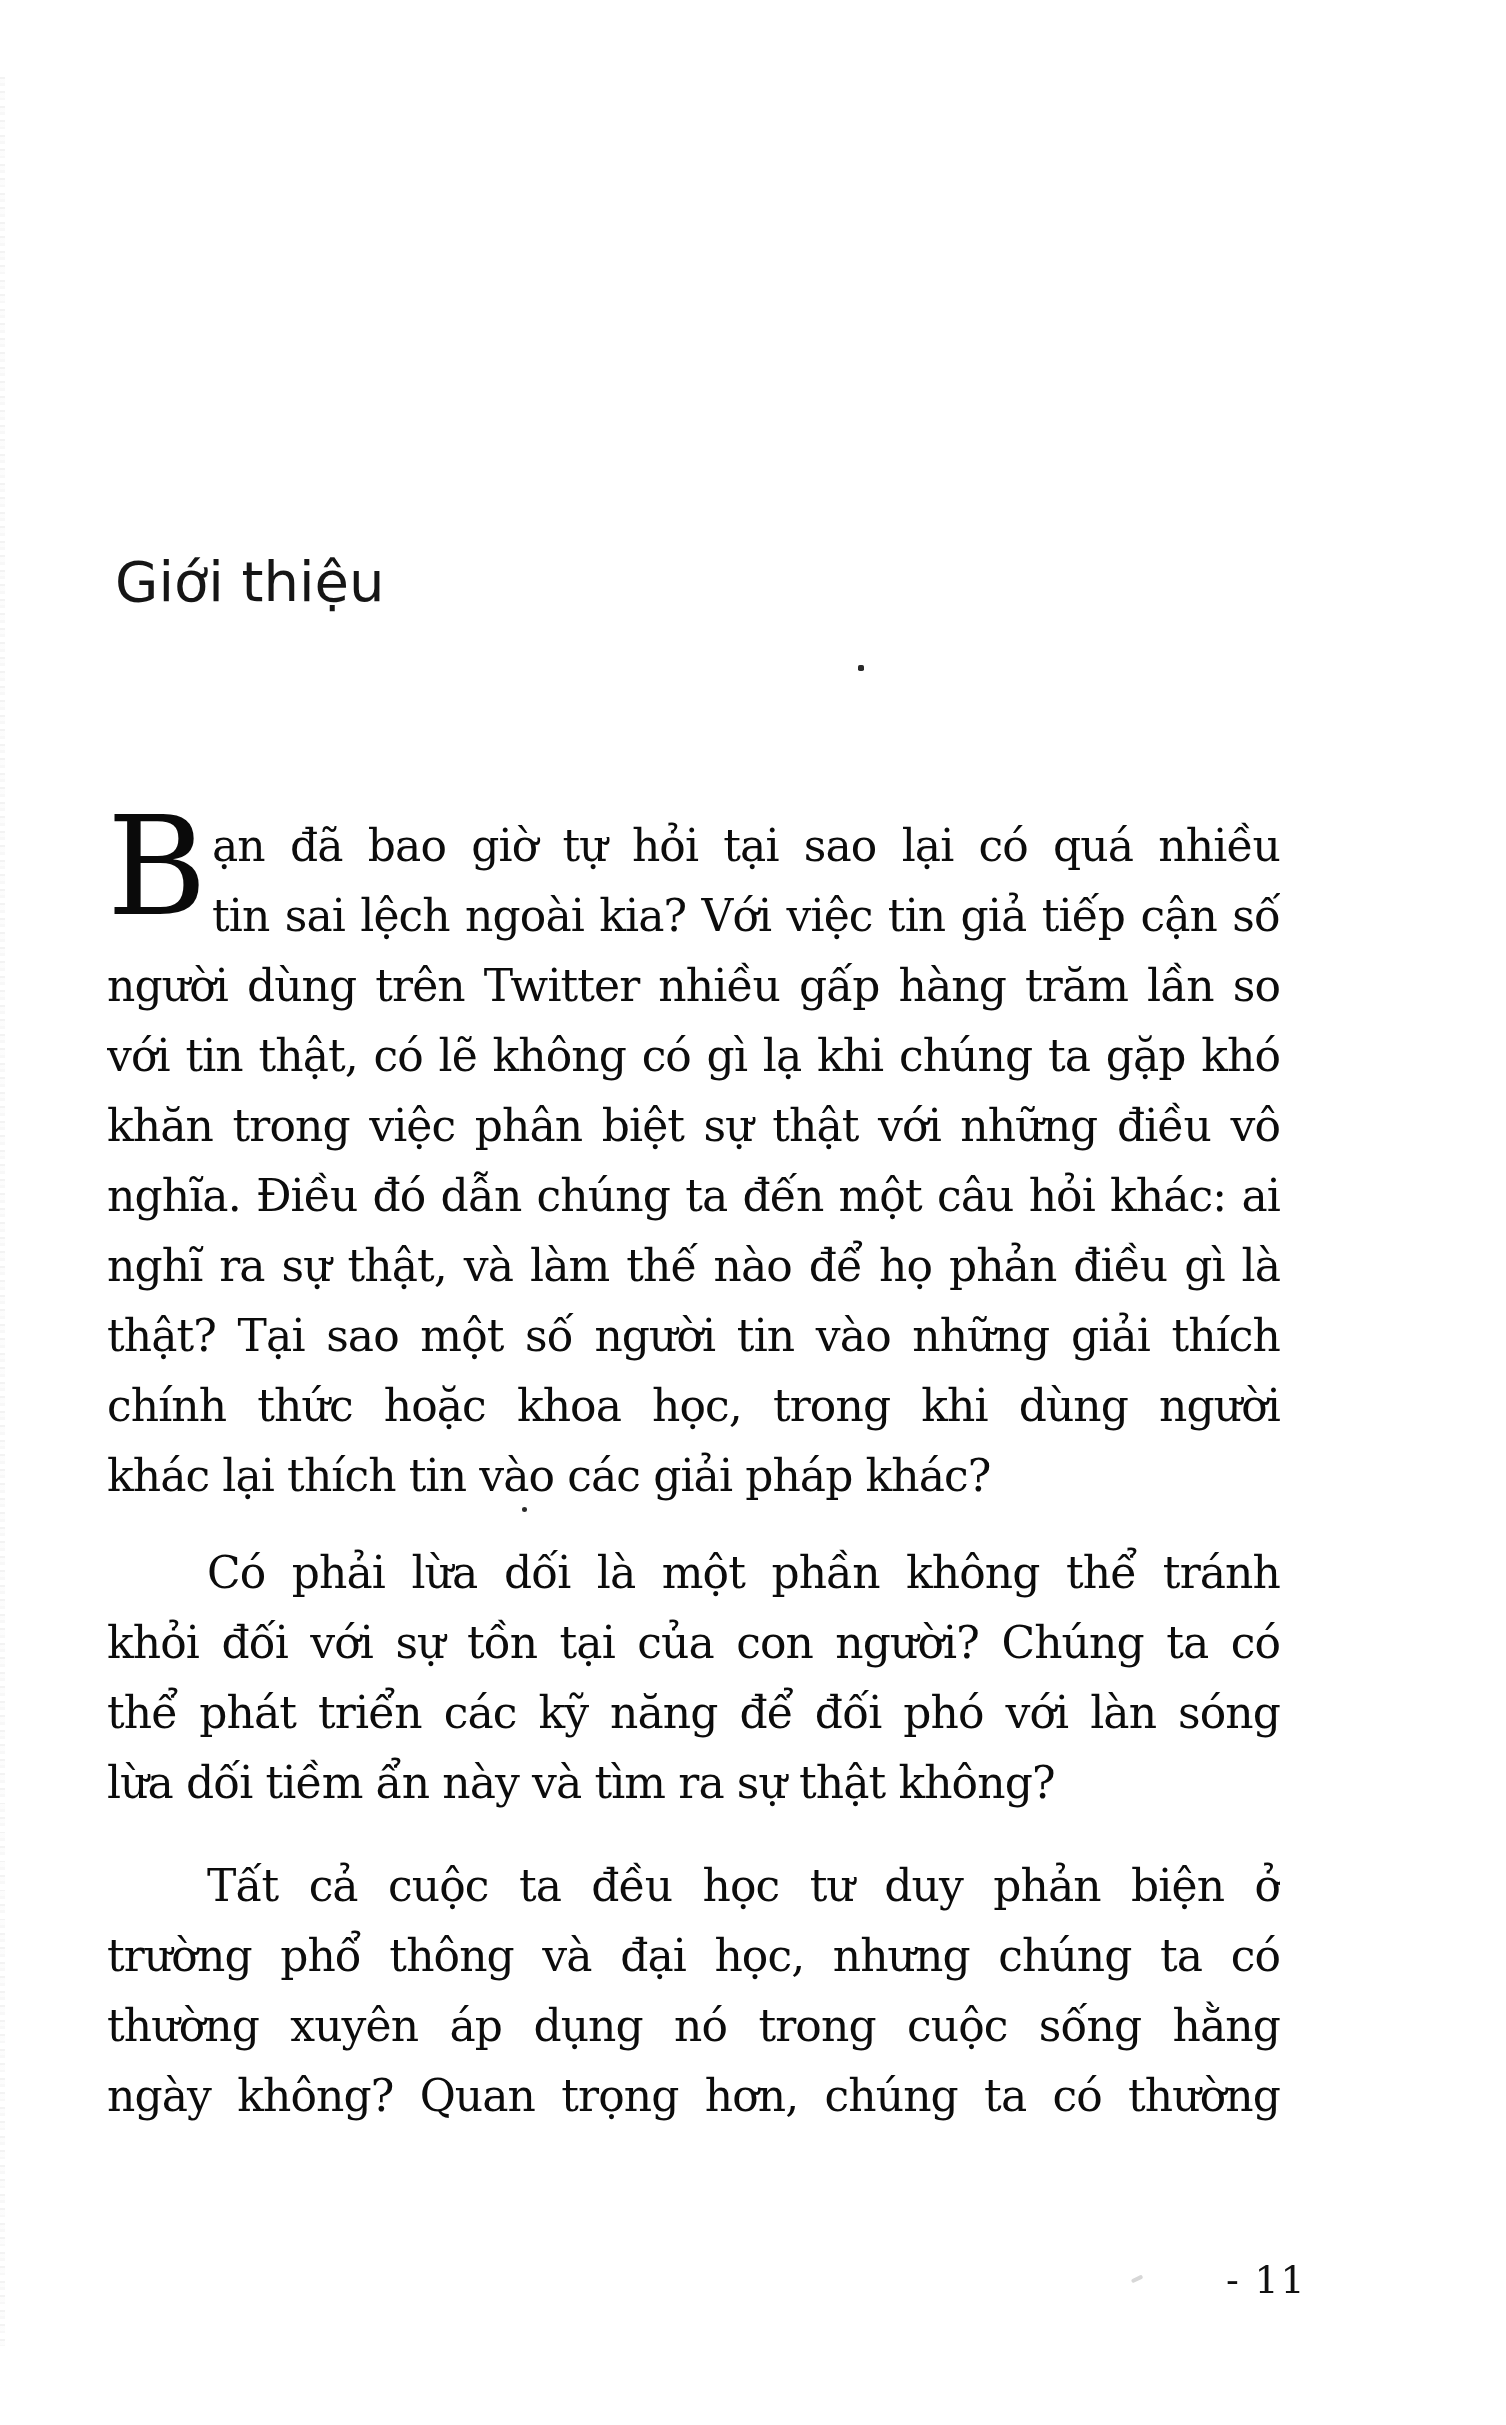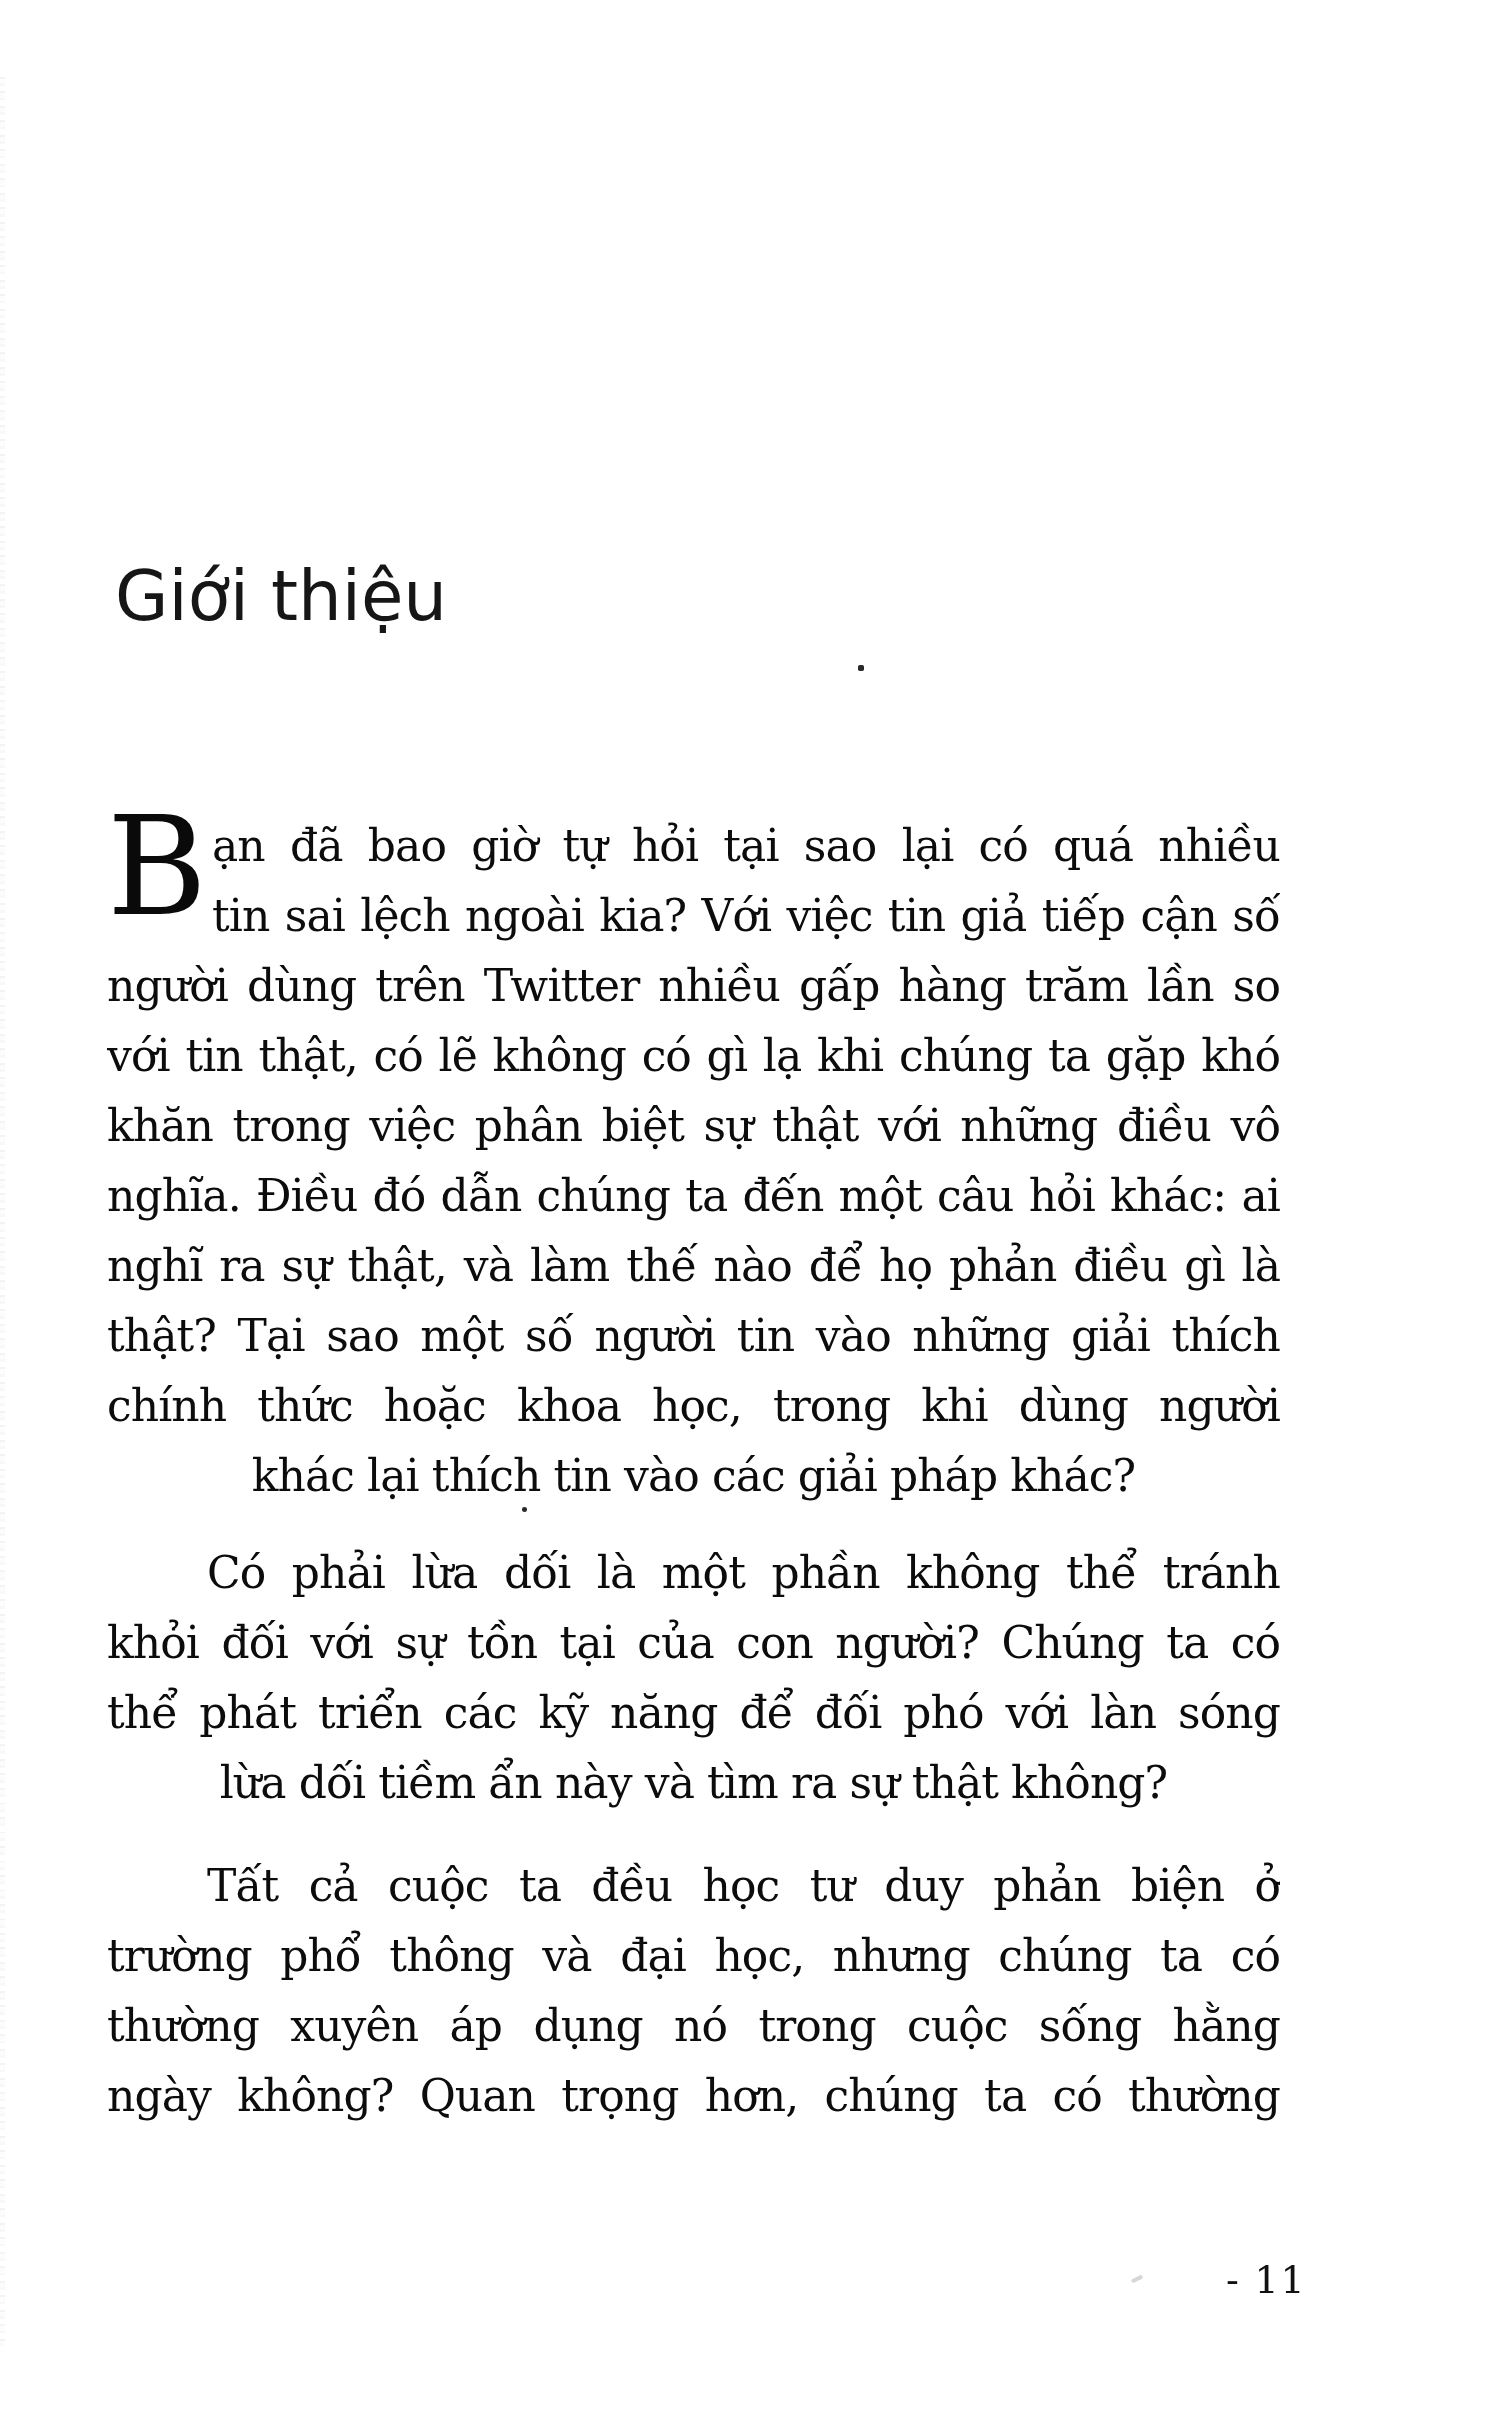--- a/index.html
+++ b/index.html
@@ -18,35 +18,35 @@
       rgba(60,60,60,0.10) 0px 1.8px,
       rgba(120,120,120,0.03) 1.8px 6.4px,
       rgba(90,90,90,0.07) 6.4px 9px,
       rgba(255,255,255,0) 9px 14.5px);
     opacity:.6;
   }
 
   .heading{
     position:absolute;left:115px;top:516px;
     font-family:"DejaVu Sans",sans-serif;
-    font-size:69px;line-height:1;font-weight:500;
+    font-size:56px;line-height:1;font-weight:500;
     letter-spacing:0px;color:#161616;white-space:nowrap;
   }
 
   .body-block{position:absolute;left:107px;top:811px;width:1173px;}
   .para{position:relative;}
   .para + .para{margin-top:27px;}
   .para.p3{margin-top:33px;}
   .line{
     height:70px;line-height:70px;font-size:44px;letter-spacing:-0.9px;
     white-space:nowrap;color:#0c0c0c;
   }
   .line.j{text-align:justify;text-align-last:justify;white-space:normal;
     overflow:hidden;height:70px;}
-  .line.l{text-align:center;}
+  .line.l{text-align:left;}
   .line.dc{padding-left:105px;}
   .line.ind{padding-left:100px;}
 
   .dropcap{
     position:absolute;left:107px;top:799px;
     font-family:"DejaVu Serif",serif;font-size:136px;line-height:1;
     color:#0a0a0a;
   }
 
   .page-number{

